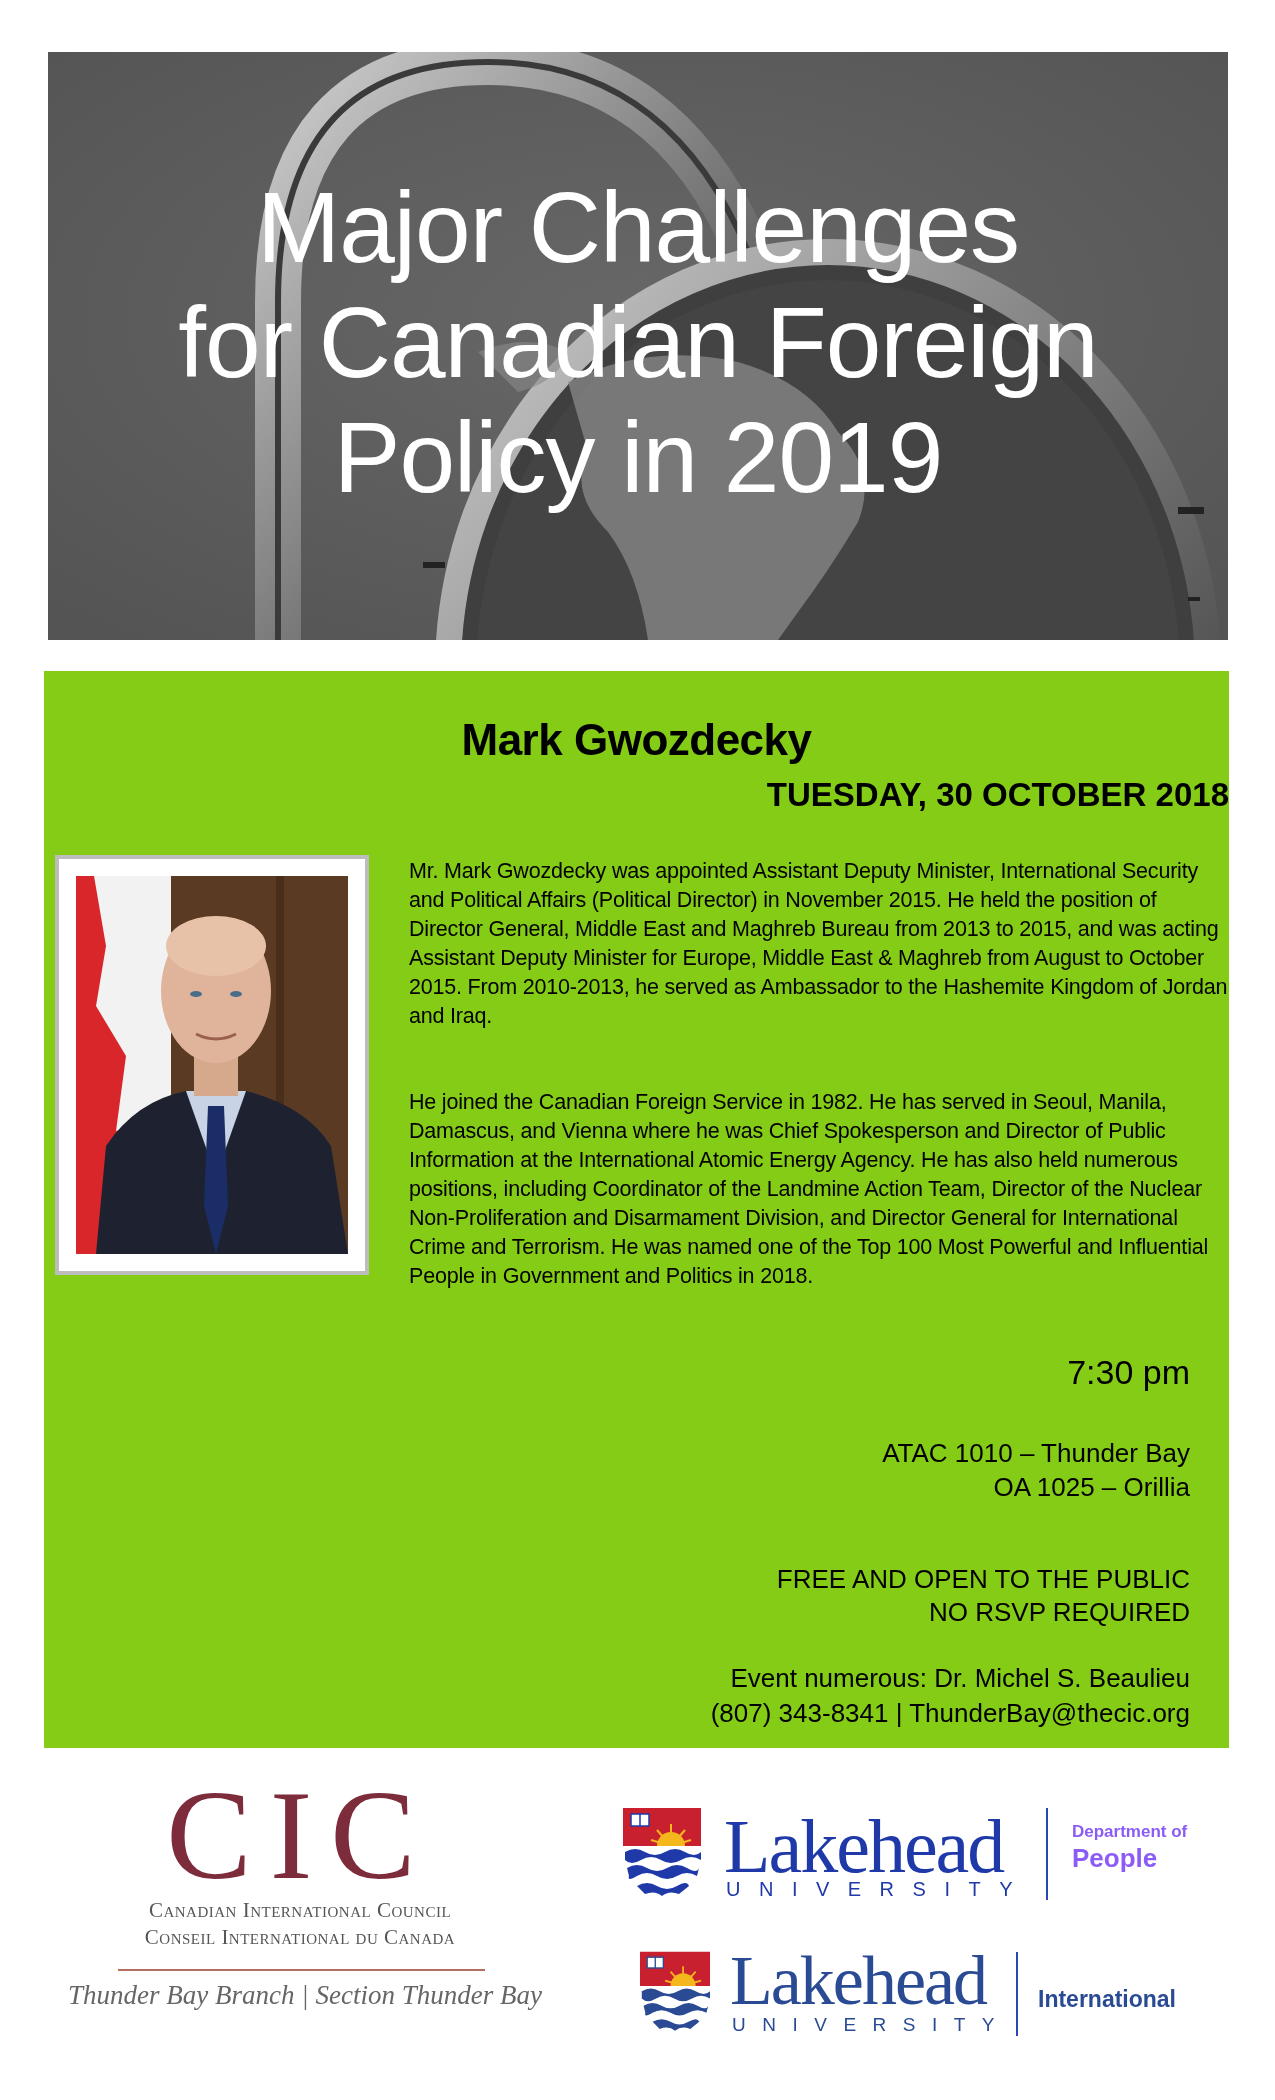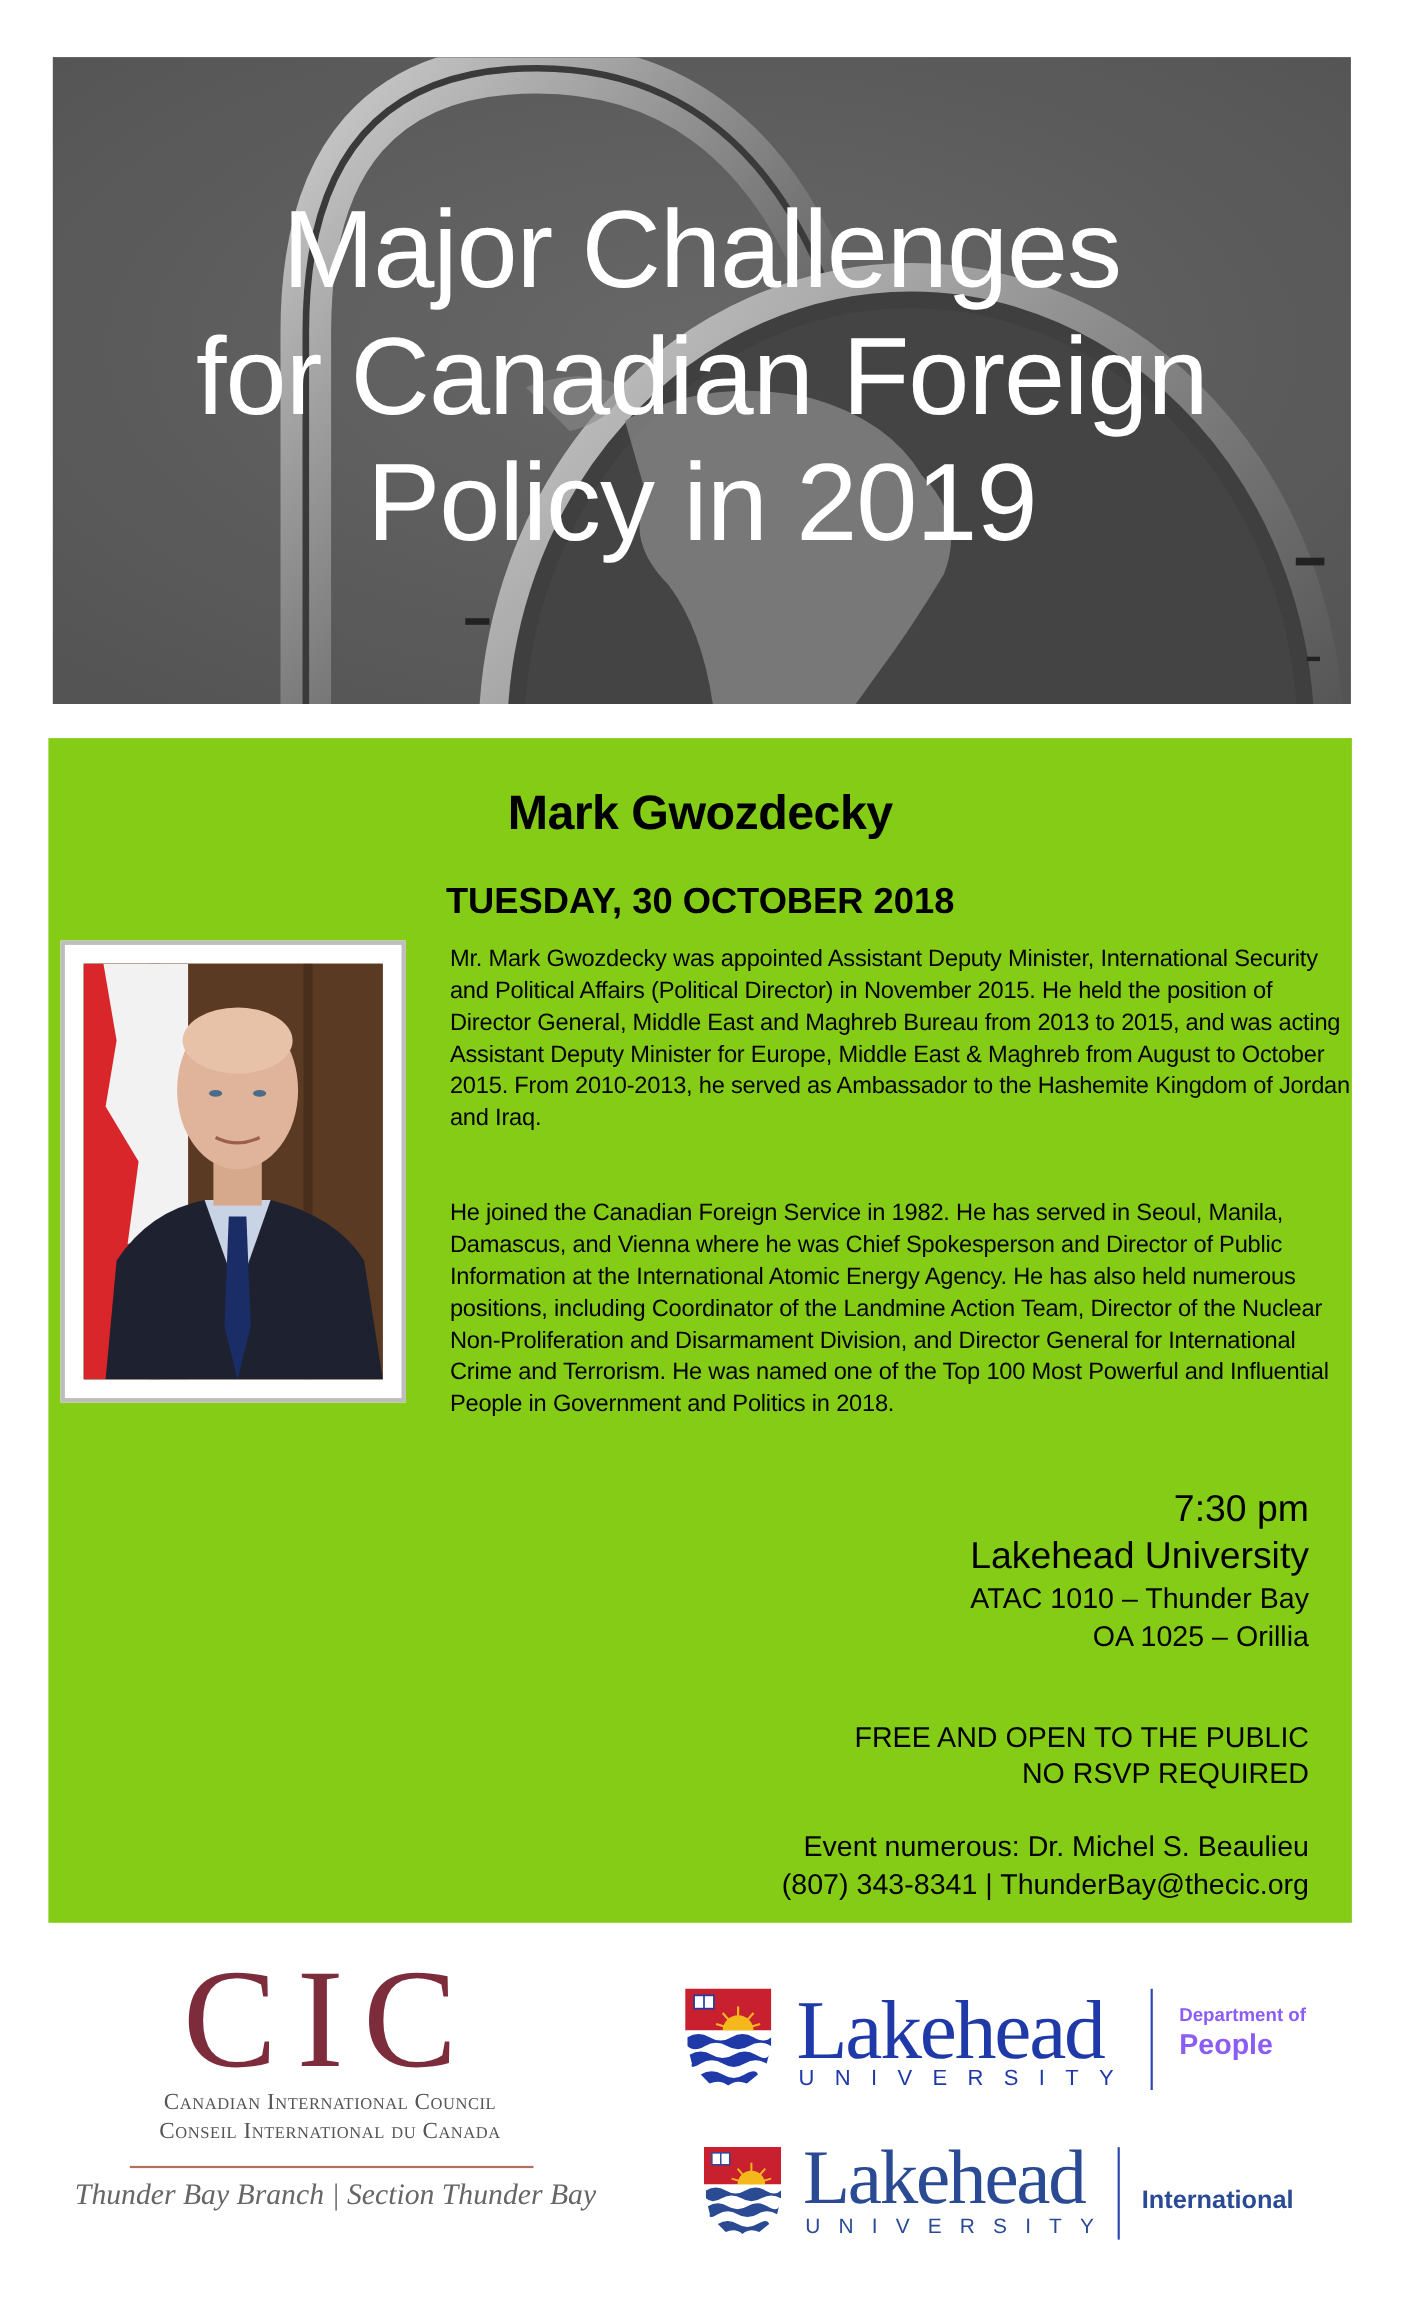--- a/index.html
+++ b/index.html
@@ -7,21 +7,21 @@
   .abs { position:absolute; }
 
   
   #hero { left:48px; top:52px; width:1180px; height:588px; background:#5e5e5e; overflow:hidden; }
   #hero svg.bg { position:absolute; left:0; top:0; width:1180px; height:588px; }
   .title-line { position:absolute; left:0; width:1180px; text-align:center; color:#fff; font-size:100px; line-height:100px; white-space:nowrap; letter-spacing:-1px; }
 
   
   #info { left:44px; top:671px; width:1185px; height:1077px; background:#84cc16; }
   .speaker-name { position:absolute; left:0; width:1185px; text-align:center; font-weight:bold; font-size:44px; line-height:50px; top:44px; letter-spacing:-0.5px; }
-  .event-date { position:absolute; left:0; width:1185px; text-align:center; font-weight:bold; font-size:33px; line-height:38px; top:105px;margin-top:24px; }
+  .event-date { position:absolute; left:0; width:1185px; text-align:right; font-weight:bold; font-size:33px; line-height:38px; top:105px; }
 
   #photo-frame { left:11px; top:184px; width:314px; height:420px; background:#ffffff; border:4px solid #bdbdbd; box-sizing:border-box; }
   #photo { position:absolute; left:17px; top:17px; width:272px; height:378px; overflow:hidden; background:#5a3a22; }
 
   .bio { position:absolute; left:365px; width:820px; font-size:21.5px; line-height:29px; letter-spacing:-0.2px; }
   .bio1 { top:186px; }
   .bio2 { top:417px; }
 
   .right { position:absolute; right:39px; text-align:right; font-weight:normal; white-space:nowrap; }
   .big { font-size:34px; line-height:40px; }
@@ -103,21 +103,20 @@
         <ellipse cx="160" cy="118" rx="6" ry="3" fill="#4a6c8a"></ellipse>
         <path d="M120 158 Q140 168 160 158" stroke="#9b5f4e" stroke-width="3" fill="none"></path>
       </svg>
     </div>
   </div>
 
   <div class="bio bio1">Mr. Mark Gwozdecky was appointed Assistant Deputy Minister, International Security and Political Affairs (Political Director) in November 2015. He held the position of Director General, Middle East and Maghreb Bureau from 2013 to 2015, and was acting Assistant Deputy Minister for Europe, Middle East &amp; Maghreb from August to October 2015. From 2010-2013, he served as Ambassador to the Hashemite Kingdom of Jordan and Iraq.</div>
   <div class="bio bio2">He joined the Canadian Foreign Service in 1982. He has served in Seoul, Manila, Damascus, and Vienna where he was Chief Spokesperson and Director of Public Information at the International Atomic Energy Agency. He has also held numerous positions, including Coordinator of the Landmine Action Team, Director of the Nuclear Non-Proliferation and Disarmament Division, and Director General for International Crime and Terrorism. He was named one of the Top 100 Most Powerful and Influential People in Government and Politics in 2018.</div>
 
   <div class="right big" style="top:681px;">7:30 pm</div>
-  <div class="right big" style="top:723px;">Lakehead University</div>
   <div class="right med" style="top:766px;">ATAC 1010 – Thunder Bay</div>
   <div class="right med" style="top:800px;margin-left:40px;">OA 1025 – Orillia</div>
 
   <div class="right med" style="top:892px;">FREE AND OPEN TO THE PUBLIC</div>
   <div class="right med" style="top:925px;">NO RSVP REQUIRED</div>
 
   <div class="right med" style="top:991px;">Event numerous: Dr. Michel S. Beaulieu</div>
   <div class="right med" style="top:1026px;">(807) 343-8341 | ThunderBay@thecic.org</div>
 </div>
 

